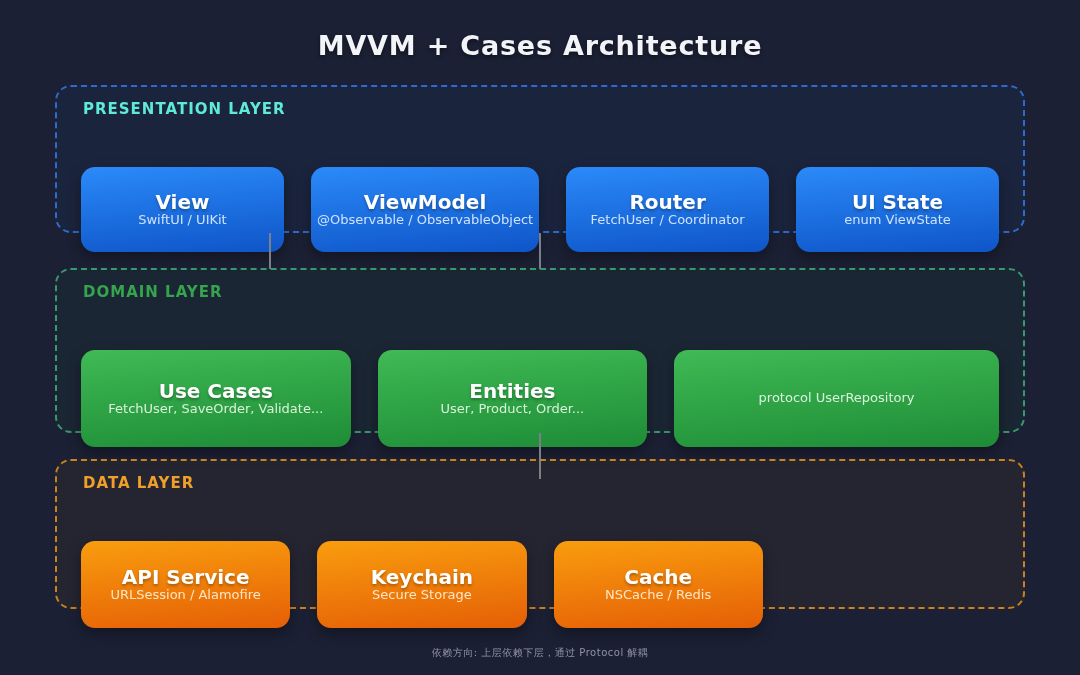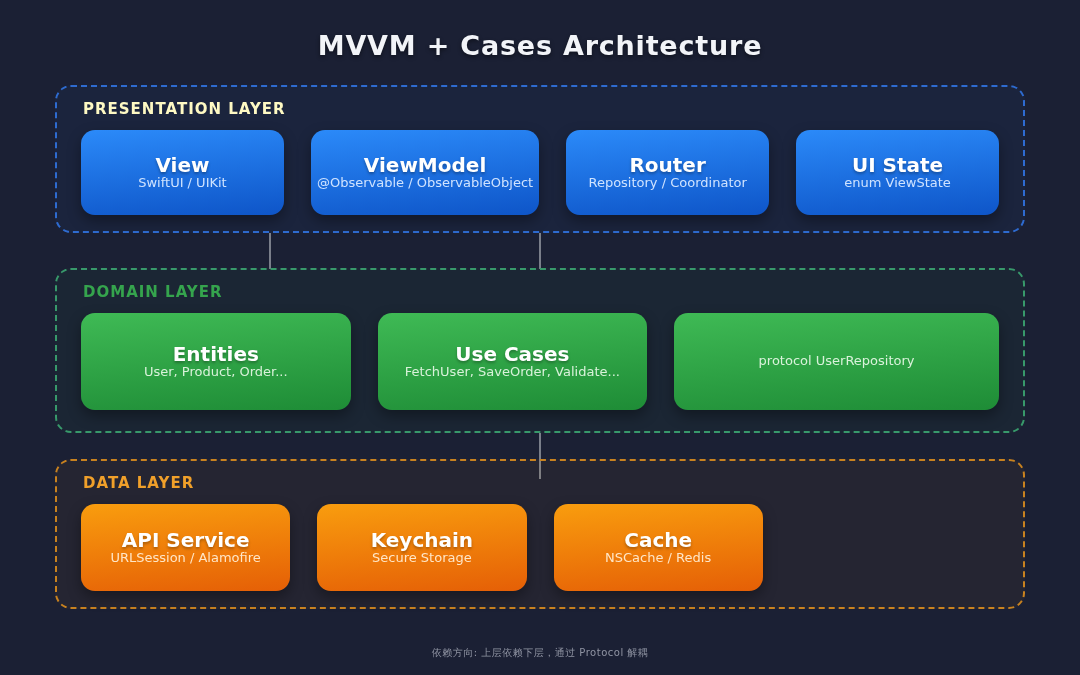--- a/index.html
+++ b/index.html
@@ -23,30 +23,31 @@
   .layer-label{
     font-size:15px;font-weight:700;letter-spacing:1px;
     margin:0 0 12px 2px;line-height:18px;
   }
   .boxes{display:grid;gap:27px;}
   .box{
     border-radius:14px;
     display:flex;flex-direction:column;align-items:center;justify-content:center;
     gap:0;padding:0 6px;box-sizing:border-box;
     box-shadow:0 6px 14px rgba(0,0,0,0.35);
+    margin-top:37px;
   }
   .box-title{
     font-size:20px;font-weight:700;color:#ffffff;line-height:1.1;
     text-shadow:0 2px 3px rgba(0,0,0,0.3);white-space:nowrap;
   }
   .box-sub{font-size:13px;line-height:1.1;white-space:nowrap;}
 
   
   .layer--presentation{top:85px;height:148px;border-color:#2e6bd0;background:rgba(40,110,240,0.05);}
-  .layer--presentation .layer-label{color:#fef9c3;}
+  .layer--presentation .layer-label{color:#5eead4;}
   .layer--presentation .boxes{grid-template-columns:repeat(4,1fr);}
   .layer--presentation .box{height:85px;background:linear-gradient(175deg,#2b8af9 0%,#0e55c8 100%);}
   .layer--presentation .box-sub{color:#cfe3ff;}
 
   
   .layer--domain{top:268px;height:165px;border-color:#38996b;background:rgba(46,160,67,0.05);}
   .layer--domain .layer-label{color:#35a44d;}
   .layer--domain .boxes{grid-template-columns:1fr 1fr 1.205fr;}
   .layer--domain .box{height:97px;background:linear-gradient(175deg,#3fba55 0%,#1e8c36 100%);}
   .layer--domain .box-sub{color:#d9f2da;}
@@ -81,42 +82,42 @@
       <div class="box">
         <div class="box-title">View</div>
         <div class="box-sub">SwiftUI / UIKit</div>
       </div>
       <div class="box">
         <div class="box-title">ViewModel</div>
         <div class="box-sub">@Observable / ObservableObject</div>
       </div>
       <div class="box">
         <div class="box-title">Router</div>
-        <div class="box-sub">Repository / Coordinator</div>
+        <div class="box-sub">FetchUser / Coordinator</div>
       </div>
       <div class="box">
         <div class="box-title">UI State</div>
         <div class="box-sub">enum ViewState</div>
       </div>
     </div>
   </section>
 
   <div class="connector connector--p1"></div>
   <div class="connector connector--p2"></div>
 
   <section class="layer layer--domain">
     <div class="layer-label">DOMAIN LAYER</div>
     <div class="boxes">
       <div class="box">
+        <div class="box-title">Use Cases</div>
+        <div class="box-sub">FetchUser, SaveOrder, Validate...</div>
+      </div>
+      <div class="box">
         <div class="box-title">Entities</div>
         <div class="box-sub">User, Product, Order...</div>
-      </div>
-      <div class="box">
-        <div class="box-title">Use Cases</div>
-        <div class="box-sub">FetchUser, SaveOrder, Validate...</div>
       </div>
       <div class="box">
         <div class="box-sub">protocol UserRepository</div>
       </div>
     </div>
   </section>
 
   <div class="connector connector--d1"></div>
 
   <section class="layer layer--data">

